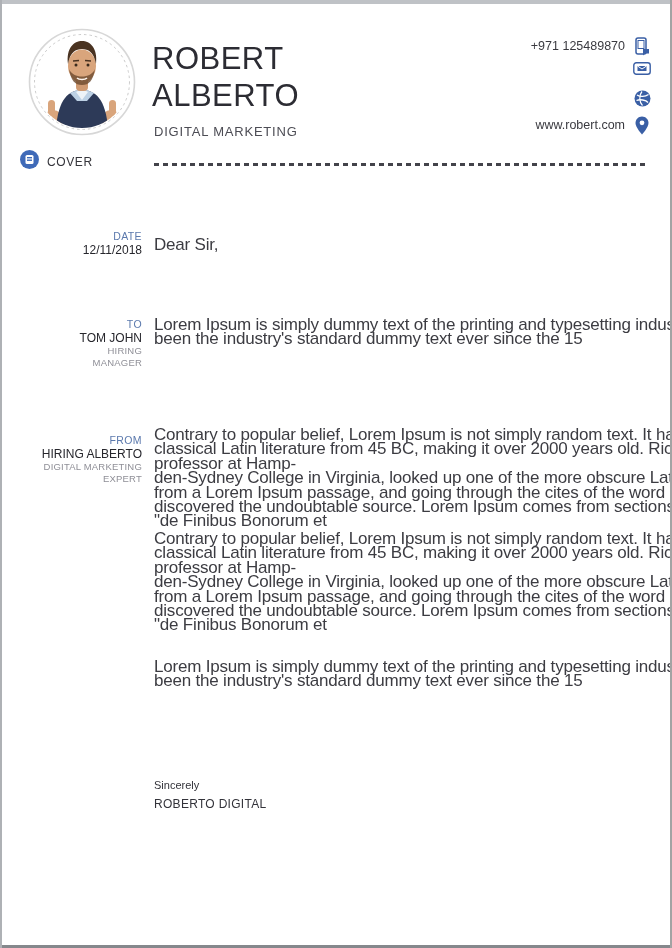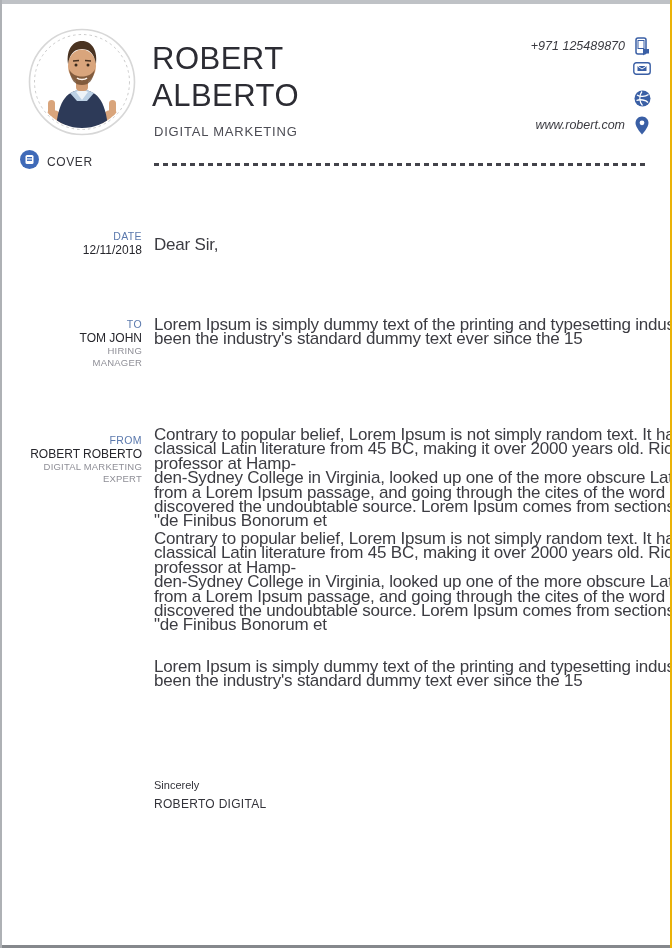--- a/index.html
+++ b/index.html
@@ -4,33 +4,33 @@
 <style>
   html,body{margin:0;padding:0;background:#fff;}
   .page{
     position:relative;
     width:672px;height:948px;
     background:#fff;
     font-family:"Liberation Sans","DejaVu Sans",sans-serif;
     overflow:hidden;
     box-sizing:border-box;
     border-left:2px solid #aeb1b5;
-    border-right:2px solid #eab308;
+    border-right:2px solid #a3a3a3;
   }
   .bar-top{position:absolute;left:0;top:0;width:100%;height:4px;background:#bfc2c6;}
   .bar-bottom{position:absolute;left:0;bottom:0;width:100%;height:3px;background:#85888c;}
 
   
   .photo{position:absolute;left:26px;top:28px;width:108px;height:108px;}
   .name-block{position:absolute;left:150px;top:40px;color:#2c2c33;}
   .name-line{font-size:31px;line-height:37px;letter-spacing:0.5px;font-weight:400;white-space:pre;}
   .job-title{position:absolute;left:152px;top:124px;font-size:13px;letter-spacing:0.8px;color:#4c4c54;}
 
   .contact{position:absolute;right:18px;top:34px;width:230px;}
-  .c-row{display:flex;justify-content:flex-end;align-items:flex-start;margin-bottom:2px;font-style:italic;}
+  .c-row{display:flex;justify-content:flex-end;align-items:flex-start;margin-bottom:2px;}
   .c-text{font-size:12.5px;color:#3a3a40;line-height:25px;text-align:right;}
   .c-icon{width:20px;height:25px;margin-left:7px;display:flex;align-items:center;justify-content:center;flex:0 0 20px;}
   .email-wrap{display:inline-block;width:148px;word-break:break-all;text-align:center;line-height:25px;}
   .icon-stack{display:flex;flex-direction:column;justify-content:space-between;height:50px;margin-left:7px;width:20px;align-items:center;}
 
   
   .cover-tab{position:absolute;left:18px;top:150px;display:flex;align-items:center;}
   .cover-label{font-size:12px;letter-spacing:0.6px;color:#35353b;margin-left:8px;}
   .dashed-line{position:absolute;left:152px;top:163px;width:493px;height:3px;
     background:repeating-linear-gradient(90deg,#43434a 0 5px,transparent 5px 9px);}
@@ -161,21 +161,21 @@
     <div class="lbl">TO</div>
     <div class="lbl-name">TOM JOHN</div>
     <div class="lbl-role">HIRING
 MANAGER</div>
   </div>
   <div class="body-text" style="top:318px">Lorem Ipsum is simply dummy text of the printing and typesetting industry. Lorem Ipsum has
 been the industry's standard dummy text ever since the 15</div>
 
   <div class="lbl-block" style="top:434px">
     <div class="lbl">FROM</div>
-    <div class="lbl-name">ROBERT ROBERTO</div>
+    <div class="lbl-name">HIRING ALBERTO</div>
     <div class="lbl-role">DIGITAL MARKETING
 EXPERT</div>
   </div>
   <div class="body-text" style="top:428px">Contrary to popular belief, Lorem Ipsum is not simply random text. It has roots in a piece of
 classical Latin literature from 45 BC, making it over 2000 years old. Richard McClintock, a Latin
 professor at Hamp-
 den-Sydney College in Virginia, looked up one of the more obscure Latin words, consectetur,
 from a Lorem Ipsum passage, and going through the cites of the word in classical literature,
 discovered the undoubtable source. Lorem Ipsum comes from sections 1.10.32 and 1.10.33 of
 "de Finibus Bonorum et</div>

